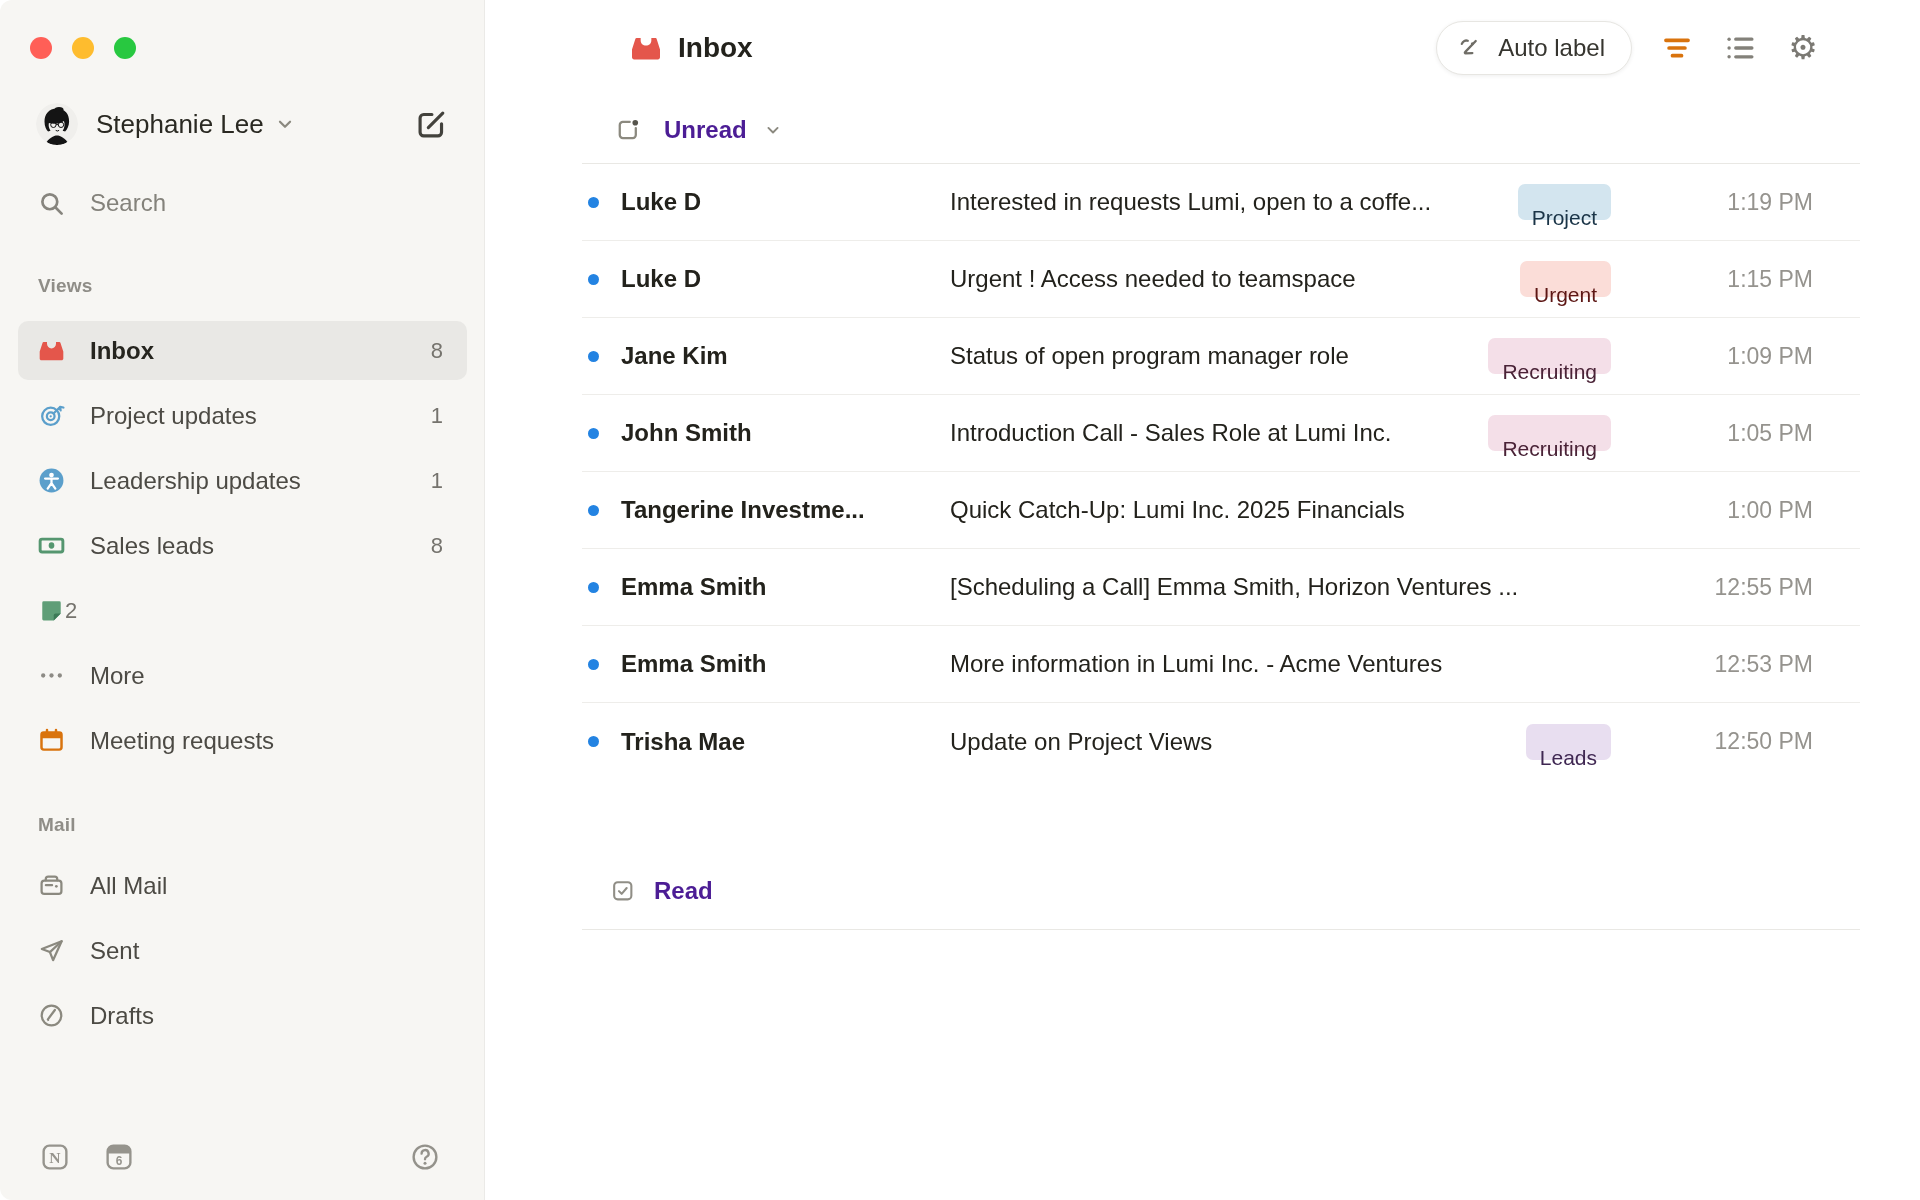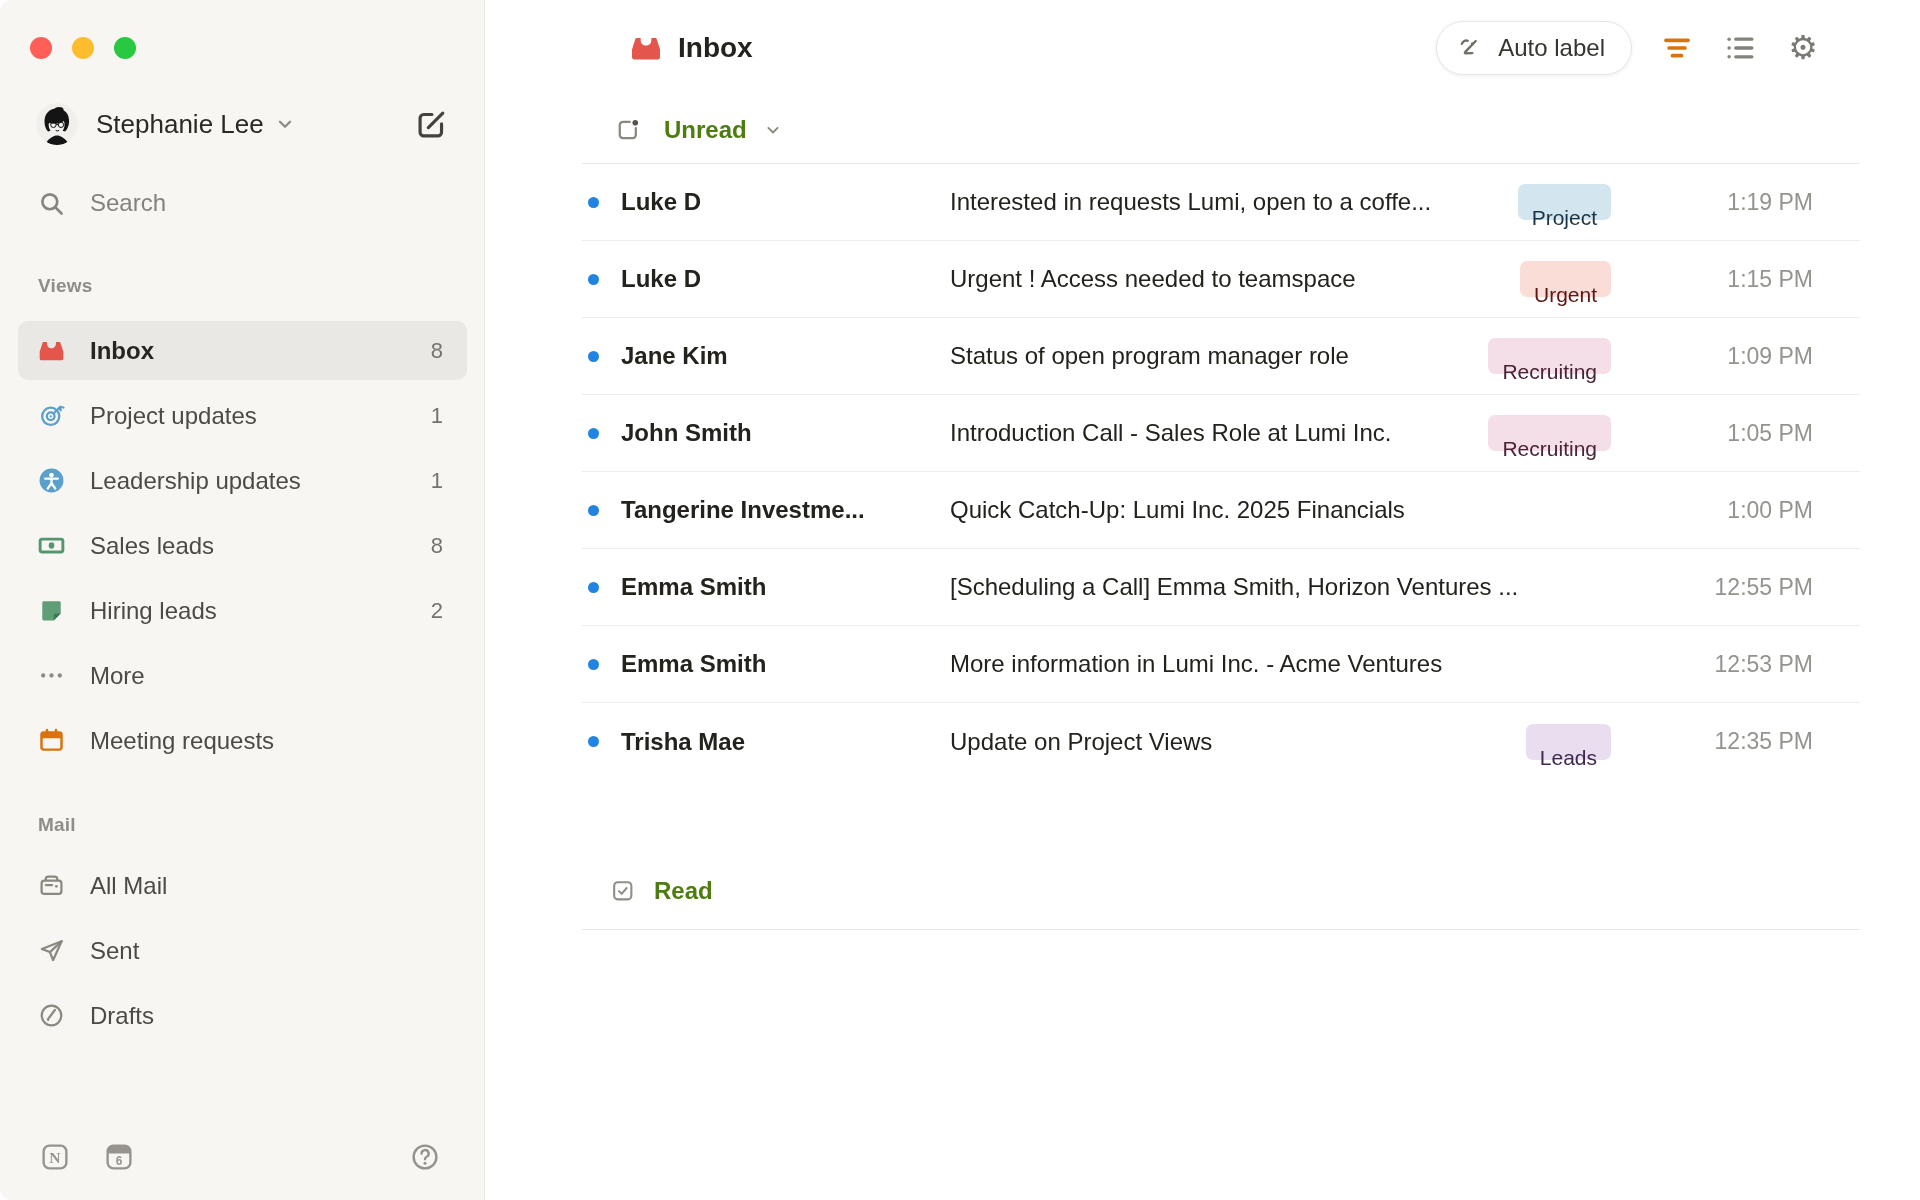--- a/index.html
+++ b/index.html
@@ -60,21 +60,21 @@
   .t-filter { margin-left:28px; } .t-list { margin-left:29px; } .t-gear { margin-left:29px; }
   .gear-glyph { font-family:"DejaVu Sans",sans-serif; font-size:33px; line-height:34px; color:#7b7973;
                 display:block; text-align:center; }
 
   .list-wrap { margin-left:96px; width:1278px; }
   .group-header { display:flex; align-items:center; border-bottom:1px solid #e9e8e4; }
   .unread-header { height:68px; padding-left:33px; }
   .read-header { height:78px; margin-top:72px; padding-left:28px; }
   .gh-icon { width:26px; height:26px; flex:none; }
   .gh-icon svg { width:26px; height:26px; display:block; }
-  .gh-title { font-size:24px; font-weight:700; color:#4d7c0f; margin-left:23px; }
+  .gh-title { font-size:24px; font-weight:700; color:#4c1d95; margin-left:23px; }
   .gh-chevron { width:20px; height:20px; margin-left:16px; flex:none; }
 
   .email-row { display:flex; align-items:center; height:77px; padding:0 47px 0 6px;
                border-bottom:1px solid #eeedea; cursor:pointer; }
   .email-row:last-child { border-bottom:none; }
   .dot { width:11px; height:11px; border-radius:50%; flex:none; margin-right:22px; }
   .sender { width:329px; flex:none; font-size:24px; font-weight:700; color:#23221c;
             white-space:nowrap; overflow:hidden; }
   .subject { flex:1; font-size:24px; color:#23221c; white-space:nowrap; overflow:hidden; padding-right:24px; }
   .chip { flex:none; height:36px; line-height:36px; padding:16px 14px; border-radius:7px;
@@ -182,21 +182,20 @@
     <span class="nav-label">Sales leads</span>
     <span class="nav-count">8</span>
   </div>
         <div class="nav-item">
     <span class="nav-icon">
             <svg viewBox="0 0 24 24">
               <path fill="#5f9e77" d="M5 3.8h14A1.2 1.2 0 0 1 20.2 5v9.6L14 20.8H5A1.2 1.2 0 0 1 3.8 19.6V5A1.2 1.2 0 0 1 5 3.8z"></path>
               <path fill="#3d7a57" d="M14 20.8v-4.6q0-1.6 1.6-1.6h4.6z"></path>
             </svg>
           </span>
-    <span class="nav-label">Hiring leads</span>
     <span class="nav-count">2</span>
   </div>
         <div class="nav-item">
     <span class="nav-icon">
             <svg viewBox="0 0 24 24">
               <circle cx="4.6" cy="12" r="1.9" fill="#8d8b85"></circle>
               <circle cx="12" cy="12" r="1.9" fill="#8d8b85"></circle>
               <circle cx="19.4" cy="12" r="1.9" fill="#8d8b85"></circle>
             </svg>
           </span>
@@ -378,21 +377,21 @@
     <span class="sender">Emma Smith</span>
     <span class="subject">More information in Lumi Inc. - Acme Ventures</span>
 
     <span class="time">12:53 PM</span>
   </div>
           <div class="email-row">
     <span class="dot" style="background: rgb(35, 131, 226);"></span>
     <span class="sender">Trisha Mae</span>
     <span class="subject">Update on Project Views</span>
     <span class="chip" style="background: rgb(232, 222, 240); color: rgb(63, 39, 82);">Leads</span>
-    <span class="time">12:35 PM</span>
+    <span class="time">12:50 PM</span>
   </div>
         </div>
 
       <div class="group-header read-header">
         <span class="gh-icon" style="width:25px;height:25px;">
           <svg viewBox="0 0 24 24" fill="none" stroke="#908e86" stroke-width="2" style="width:25px;height:25px;">
             <rect x="4" y="4" width="16.5" height="16.5" rx="3.4"></rect>
             <path d="M8.6 12.6l2.6 2.6 4.8-5.6" stroke-linecap="round" stroke-linejoin="round"></path>
           </svg>
         </span>

